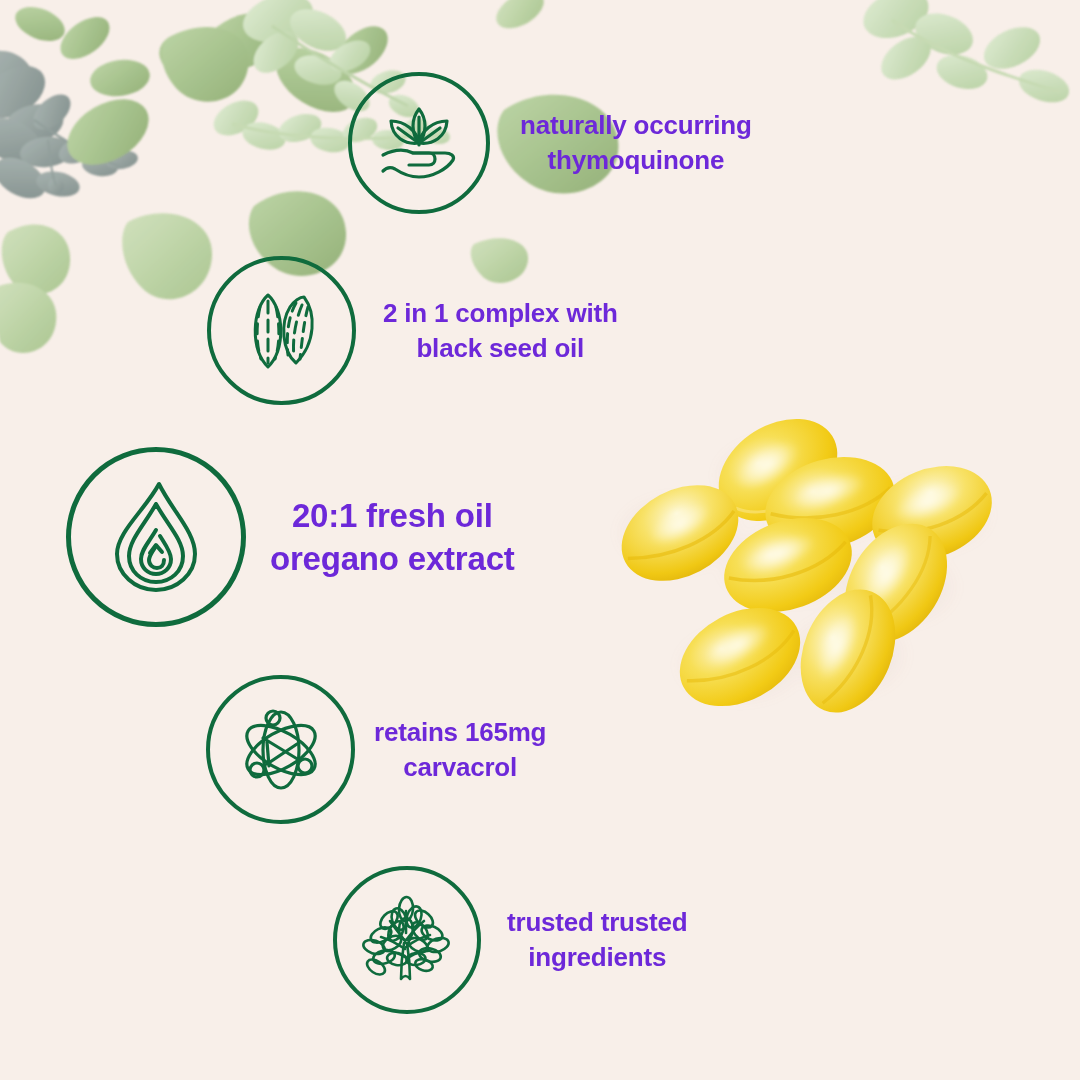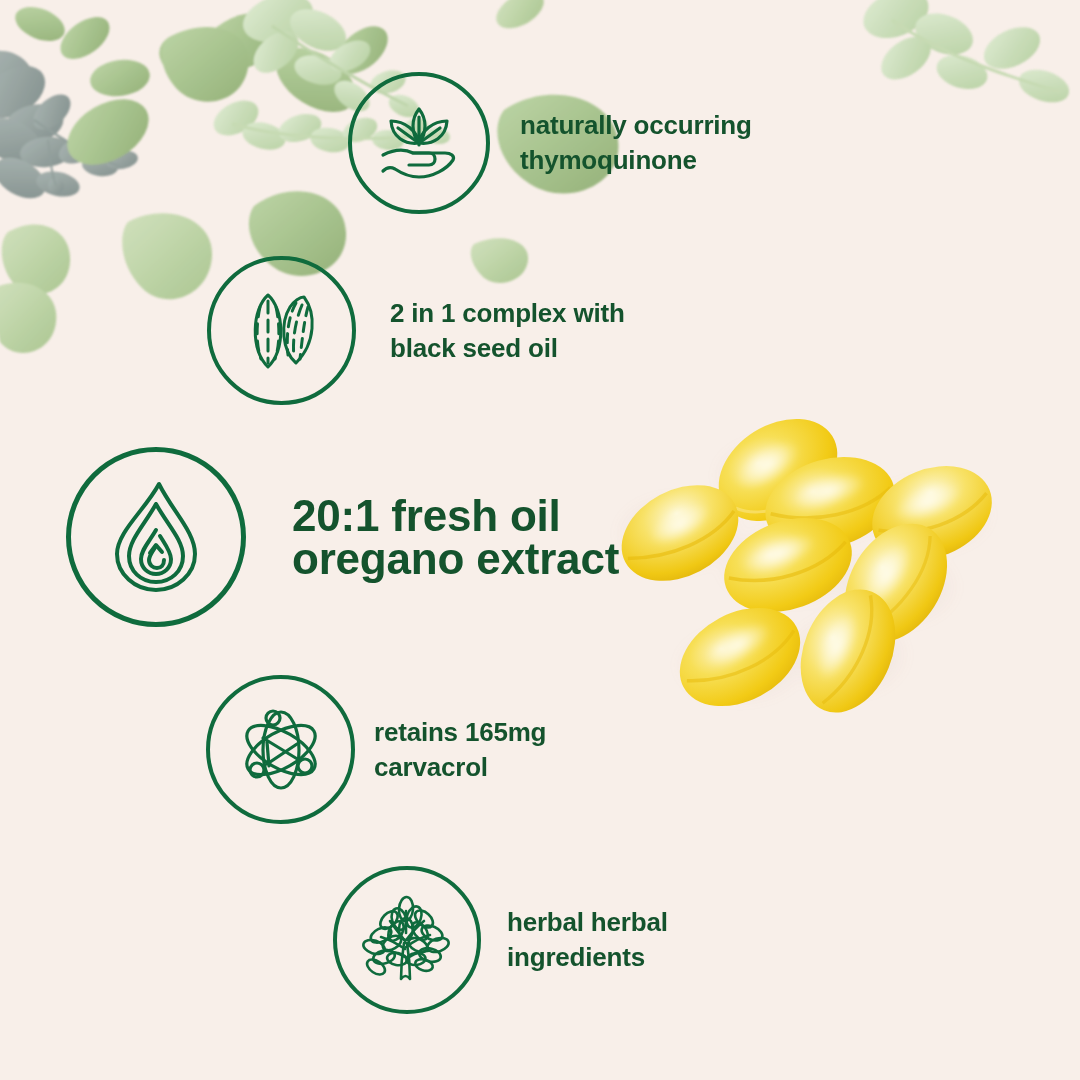--- a/index.html
+++ b/index.html
@@ -21,36 +21,37 @@
 
   
   .feature{position:absolute;display:flex;align-items:center;}
   .badge{
     border:4px solid #0f6b3d;border-radius:50%;
     box-sizing:border-box;flex:0 0 auto;
     display:flex;align-items:center;justify-content:center;
   }
   .badge svg{display:block;}
   .ftext{
-    color:#14532d;font-weight:bold;
+    color:#6d28d9;font-weight:bold;
     letter-spacing:-0.2px;
     white-space:pre-line;
+    text-align:center;
   }
 
   .f1{left:348px;top:72px;}
   .f1 .badge{width:142px;height:142px;}
   .f1 .ftext{font-size:26px;line-height:35px;margin-left:30px;}
 
   .f2{left:207px;top:256px;}
   .f2 .badge{width:149px;height:149px;}
-  .f2 .ftext{font-size:26px;line-height:35px;margin-left:34px;}
+  .f2 .ftext{font-size:26px;line-height:35px;margin-left:27px;}
 
   .f3{left:66px;top:447px;}
   .f3 .badge{width:180px;height:180px;border-width:5px;}
-  .f3 .ftext{font-size:44px;line-height:43px;margin-left:46px;}
+  .f3 .ftext{font-size:33px;line-height:43px;margin-left:24px;}
 
   .f4{left:206px;top:675px;}
   .f4 .badge{width:149px;height:149px;}
   .f4 .ftext{font-size:26px;line-height:35px;margin-left:19px;}
 
   .f5{left:333px;top:866px;}
   .f5 .badge{width:148px;height:148px;}
   .f5 .ftext{font-size:26px;line-height:35px;margin-left:26px;}
 </style>
 </head>
@@ -366,17 +367,17 @@
         <ellipse cx="70" cy="32" rx="10.5" ry="6.5" transform="rotate(42 70 32)"></ellipse>
         <ellipse cx="78" cy="46" rx="11" ry="6.5" transform="rotate(24 78 46)"></ellipse>
         <ellipse cx="84" cy="58" rx="11" ry="6.5" transform="rotate(-18 84 58)"></ellipse>
         <ellipse cx="76" cy="68" rx="11" ry="6.5" transform="rotate(14 76 68)"></ellipse>
         <ellipse cx="66" cy="44" rx="10" ry="6" transform="rotate(52 66 44)"></ellipse>
         <ellipse cx="64" cy="58" rx="10" ry="6" transform="rotate(26 64 58)"></ellipse>
         <ellipse cx="62" cy="72" rx="9.5" ry="6" transform="rotate(-6 62 72)"></ellipse>
         <ellipse cx="70" cy="78" rx="9" ry="5.5" transform="rotate(16 70 78)"></ellipse>
       </svg>
     </div>
-    <div class="ftext">herbal herbal
+    <div class="ftext">trusted trusted
 ingredients</div>
   </div>
 
 </div>
 
 </body></html>

